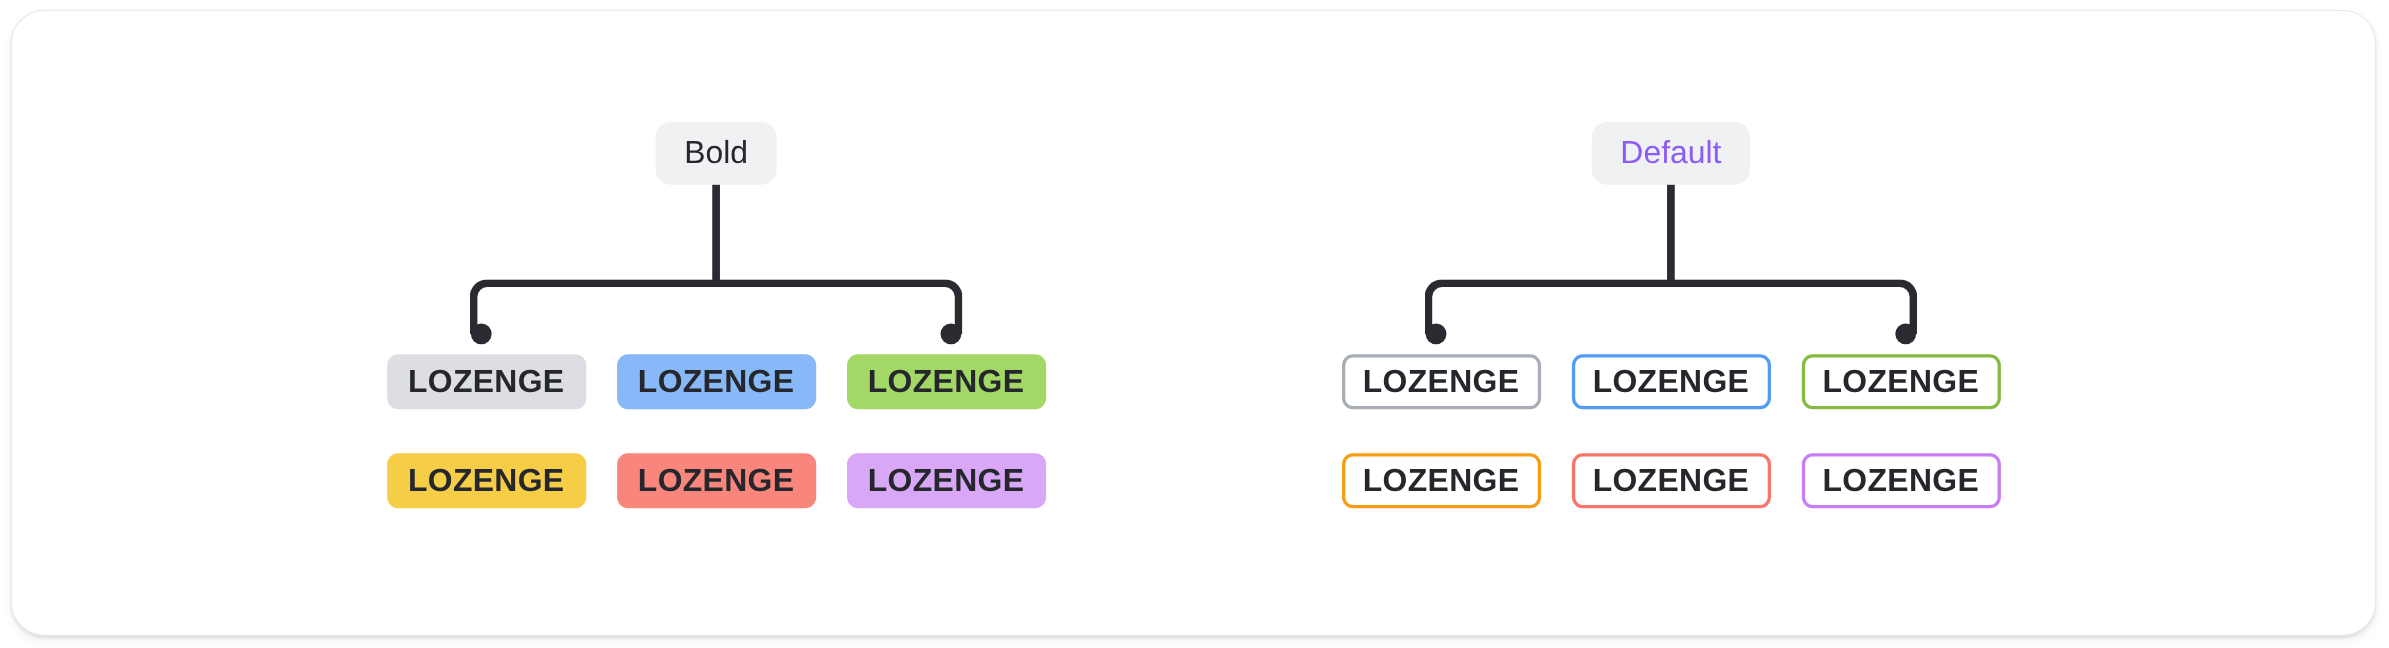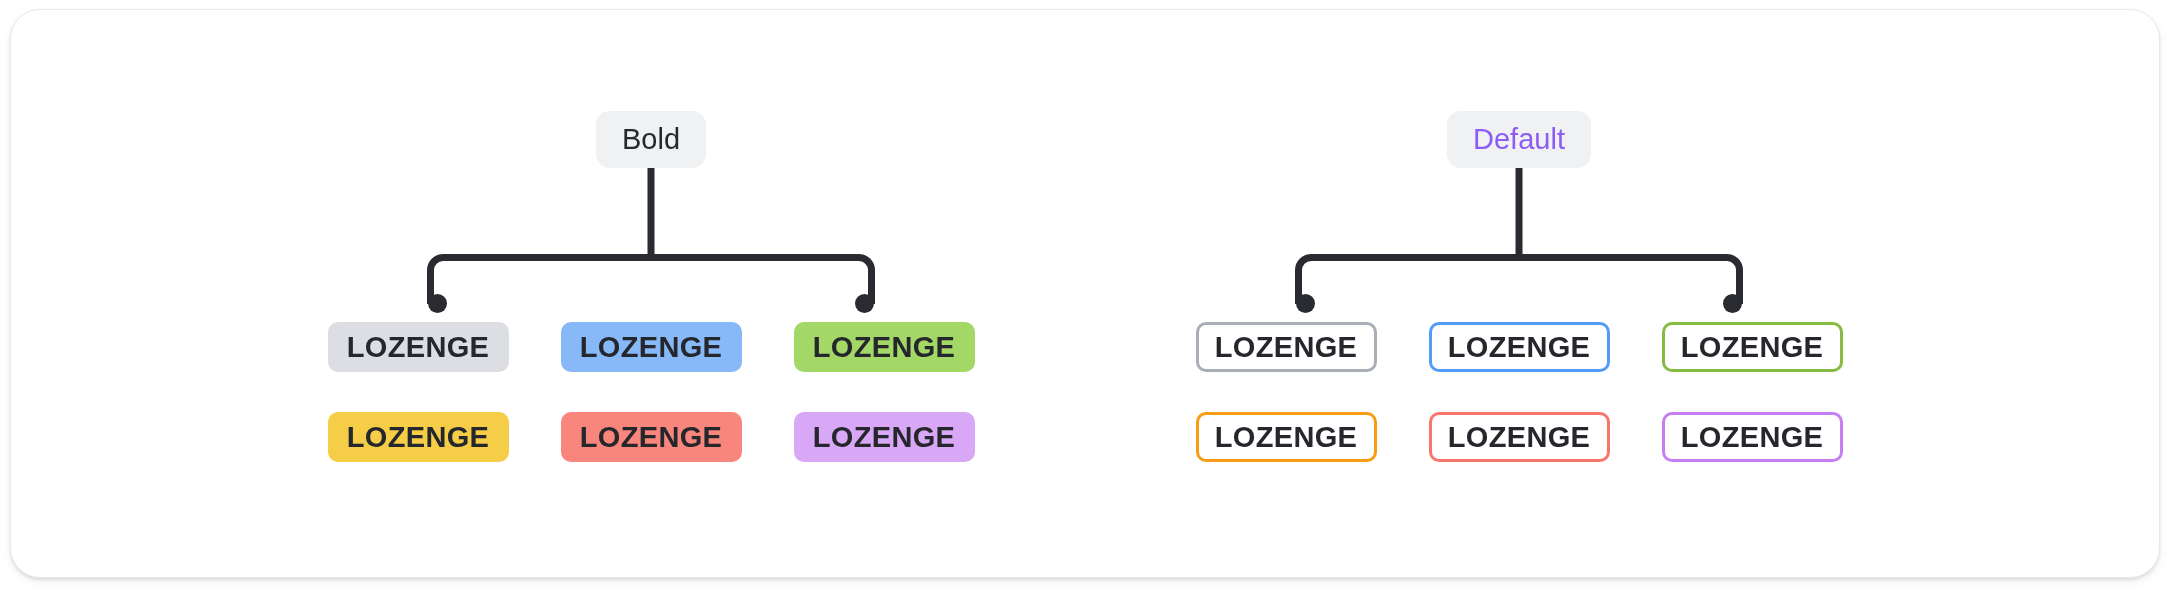--- a/index.html
+++ b/index.html
@@ -83,21 +83,21 @@
   .dot.right { right: -6px; }
 
   .rows {
     margin-top: 9px;
     display: flex;
     flex-direction: column;
     gap: 40px;
   }
   .row {
     display: flex;
-    gap: 52px;
+    gap: 28px;
   }
   .lozenge {
     width: 181px;
     height: 50px;
     border-radius: 10px;
     display: flex;
     align-items: center;
     justify-content: center;
     font-size: 29px;
     font-weight: 700;

